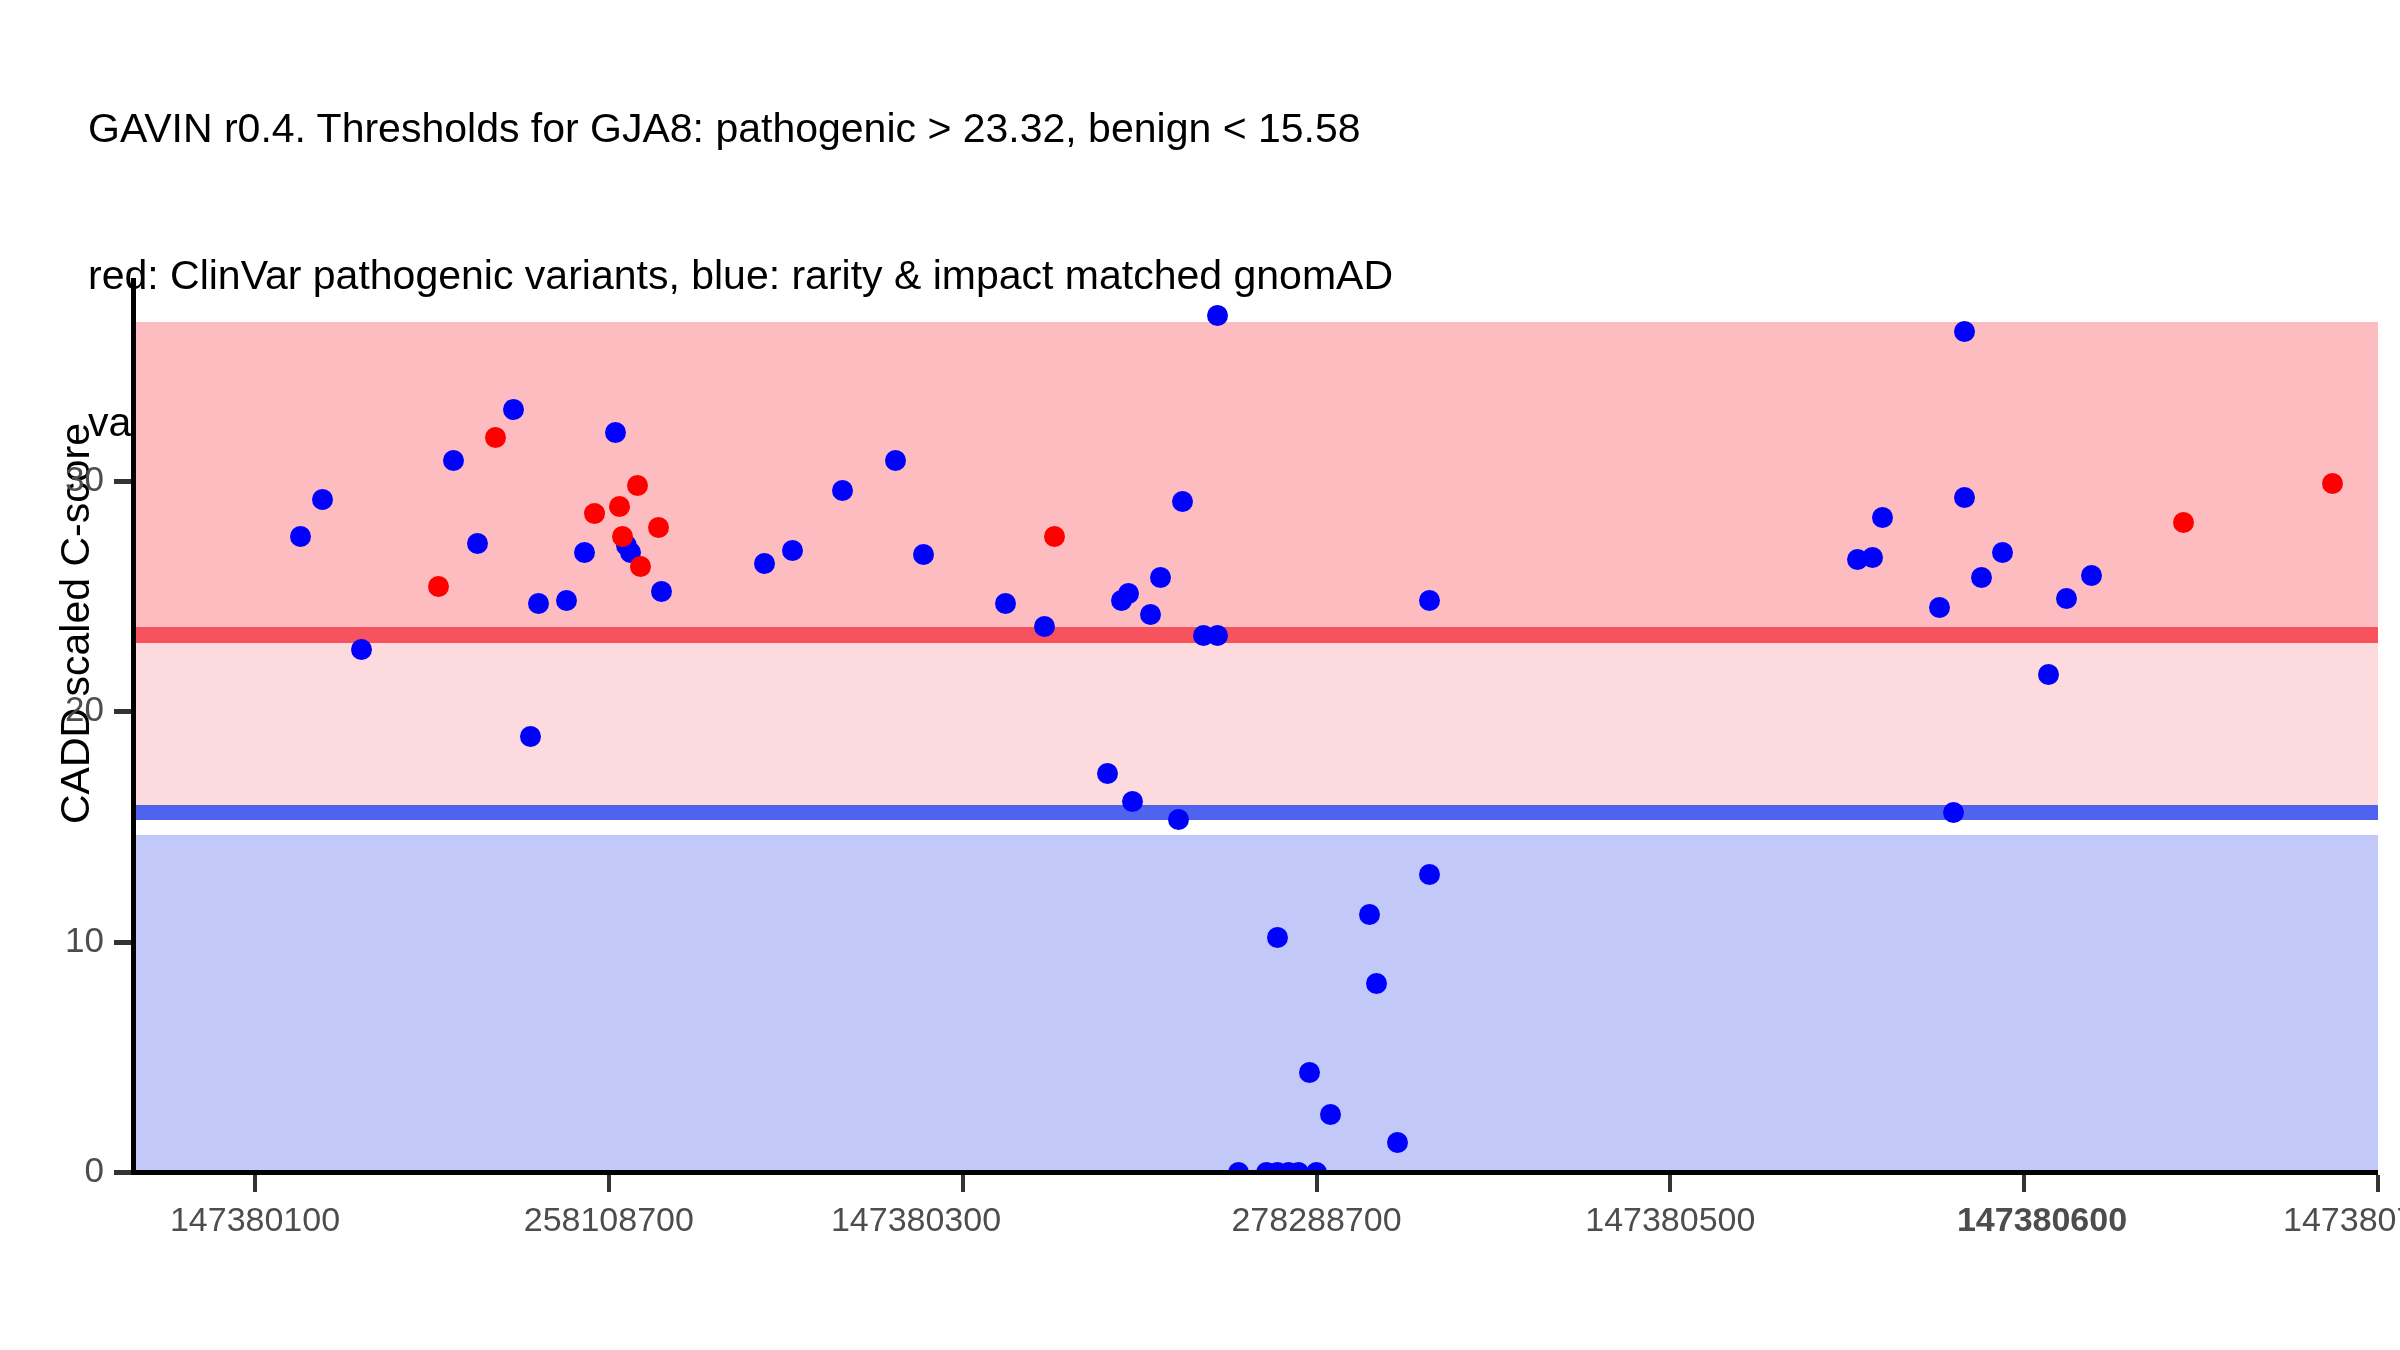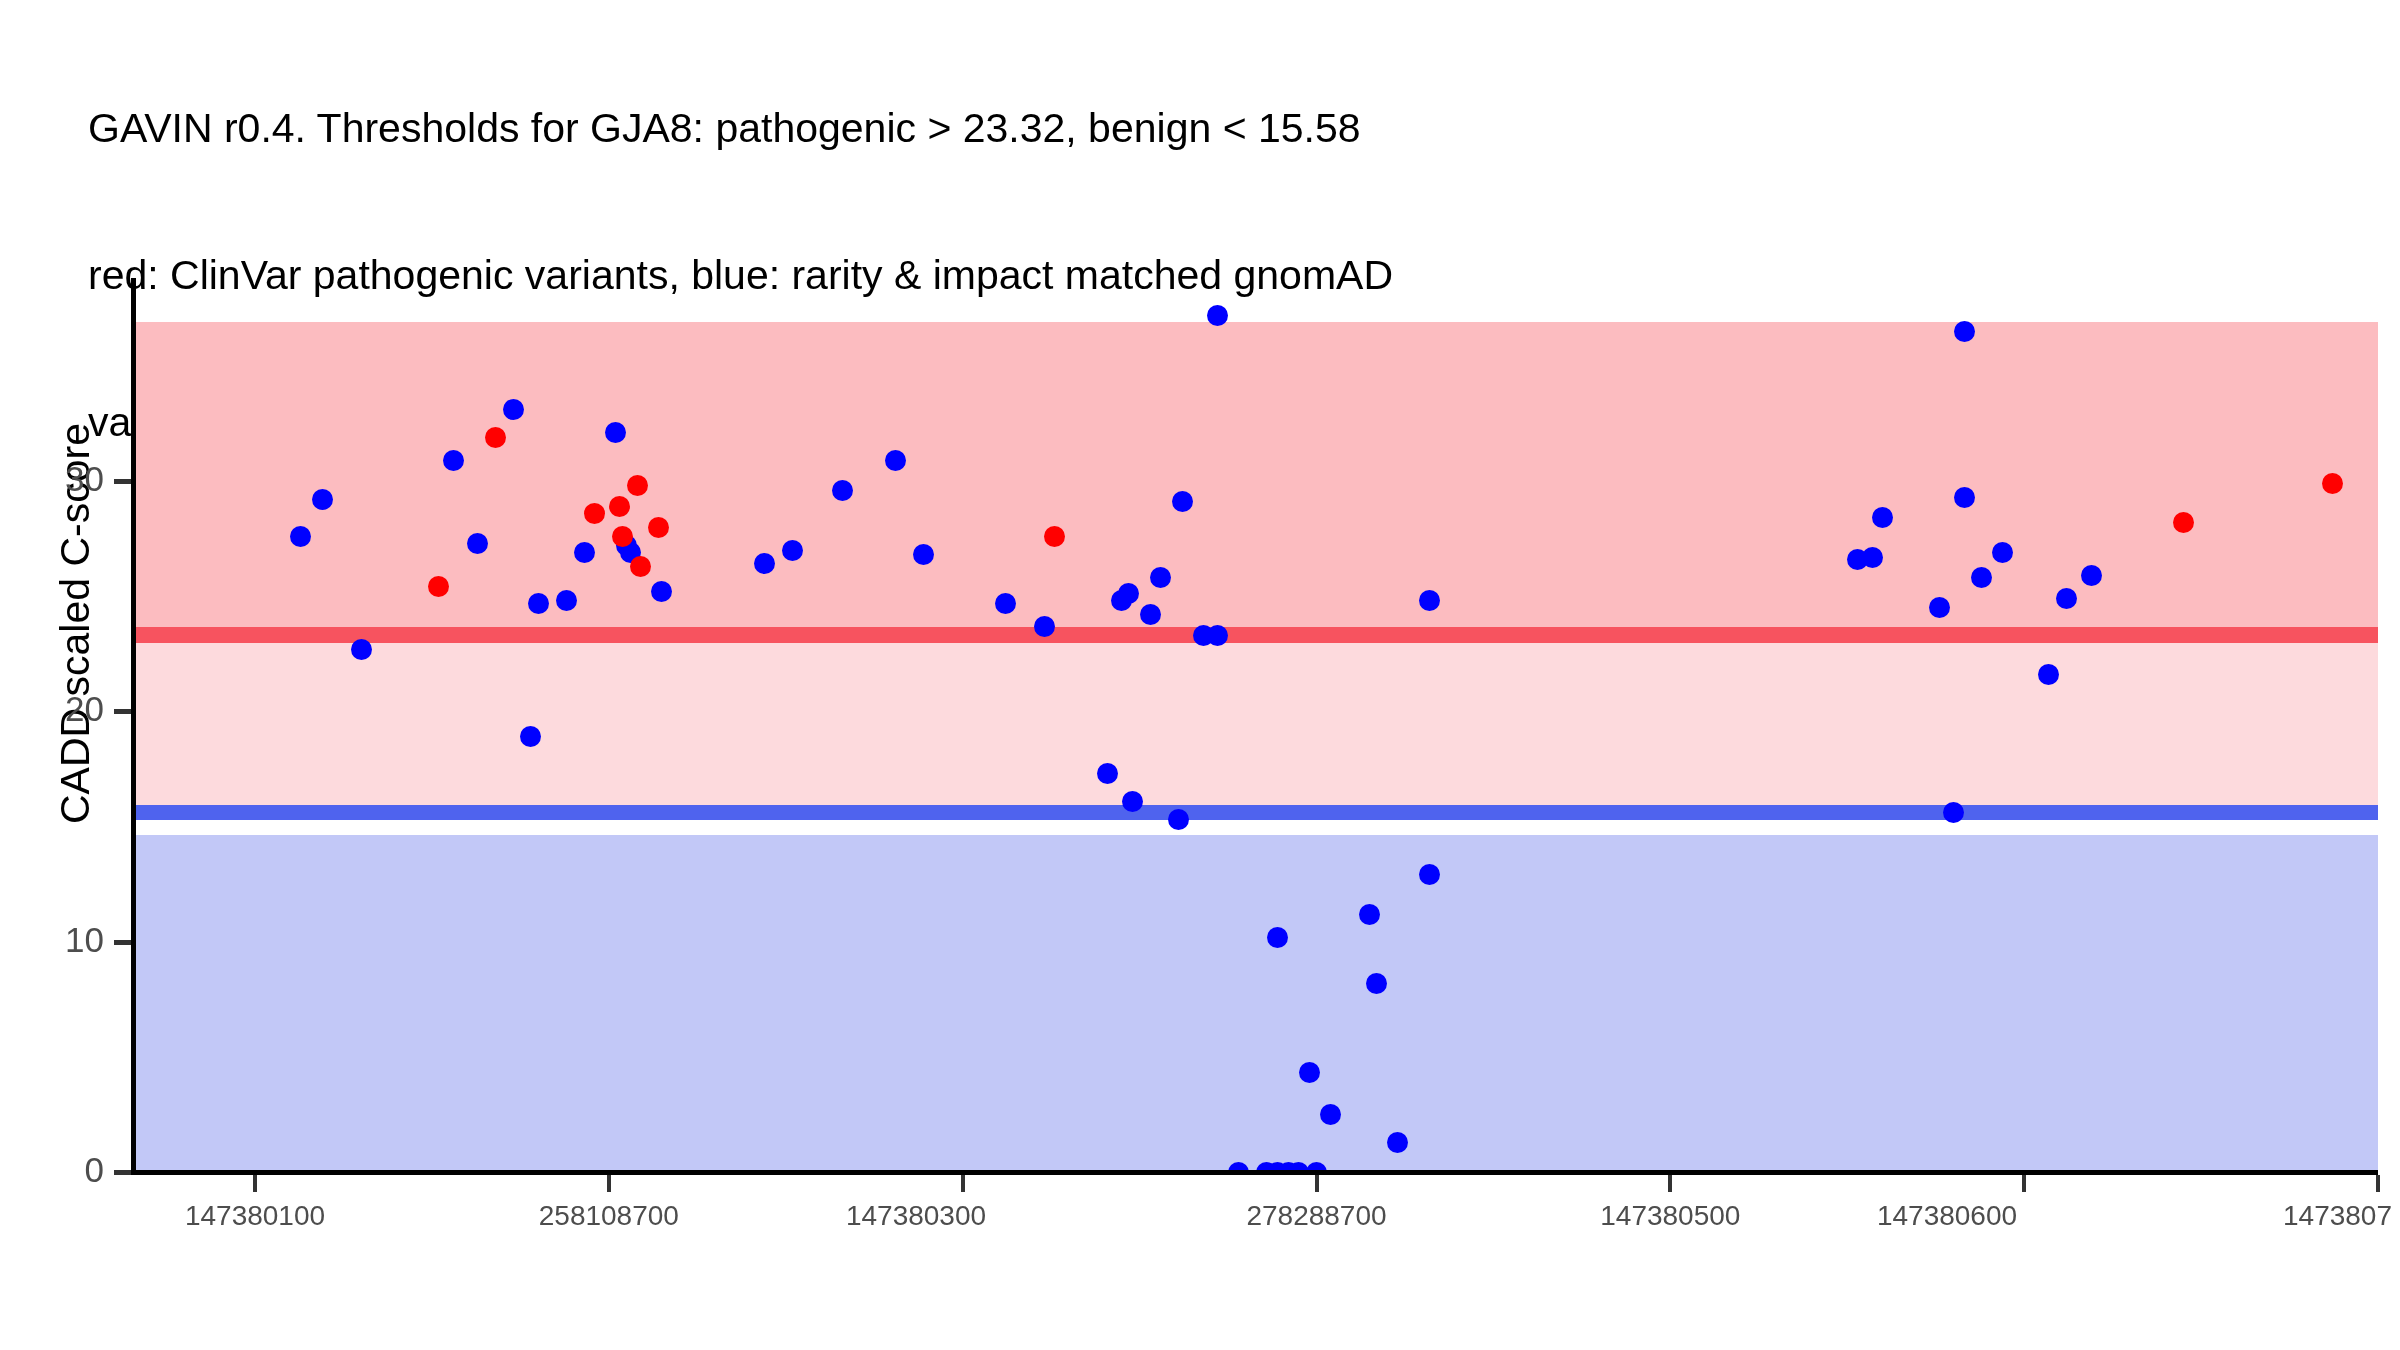--- a/index.html
+++ b/index.html
@@ -30,21 +30,21 @@
   .band{position:absolute;left:0;width:2244px;}
   .thresh-line{position:absolute;left:0;width:2244px;}
 
   
   #y-axis-line{position:absolute;left:131px;top:278px;width:5px;height:896px;background:#000000;}
   #x-axis-line{position:absolute;left:131px;top:1170px;width:2247px;height:5px;background:#000000;}
 
   .y-tick{position:absolute;width:17px;height:5px;background:#333333;left:114px;}
   .y-tick-label{position:absolute;font-size:35px;color:#4d4d4d;text-align:right;width:120px;left:-16px;}
   .x-tick{position:absolute;width:4px;height:17px;background:#333333;top:1175px;}
-  .x-tick-label{position:absolute;font-size:28px;color:#4d4d4d;text-align:center;width:300px;top:1200px;}
+  .x-tick-label{position:absolute;font-size:34px;color:#4d4d4d;text-align:center;width:300px;top:1200px;}
 
   #y-axis-title{
     position:absolute;left:-305px;top:600px;
     width:760px;text-align:center;
     font-size:41px;color:#000000;
     transform:rotate(-90deg);
   }
   #x-axis-title{
     position:absolute;left:0px;top:1268px;width:2400px;
     text-align:center;font-size:41px;color:#000000;
@@ -160,18 +160,18 @@
       <div class="x-tick-label" style="left: 105px;">147380100</div>
       <div class="x-tick" style="left: 606.833px;"></div>
       <div class="x-tick-label" style="left: 458.833px;">258108700</div>
       <div class="x-tick" style="left: 960.667px;"></div>
       <div class="x-tick-label" style="left: 766px;">147380300</div>
       <div class="x-tick" style="left: 1314.5px;"></div>
       <div class="x-tick-label" style="left: 1166.5px;">278288700</div>
       <div class="x-tick" style="left: 1668.33px;"></div>
       <div class="x-tick-label" style="left: 1520.33px;">147380500</div>
       <div class="x-tick" style="left: 2022.17px;"></div>
-      <div class="x-tick-label" style="left: 1797px;">147380600</div>
+      <div class="x-tick-label" style="left: 1892px; font-weight: bold;">147380600</div>
       <div class="x-tick" style="left: 2376px;"></div>
       <div class="x-tick-label" style="left: 2283px; text-align: left;">1473807</div>
     </div>
 
 </div>
 
 </body></html>

